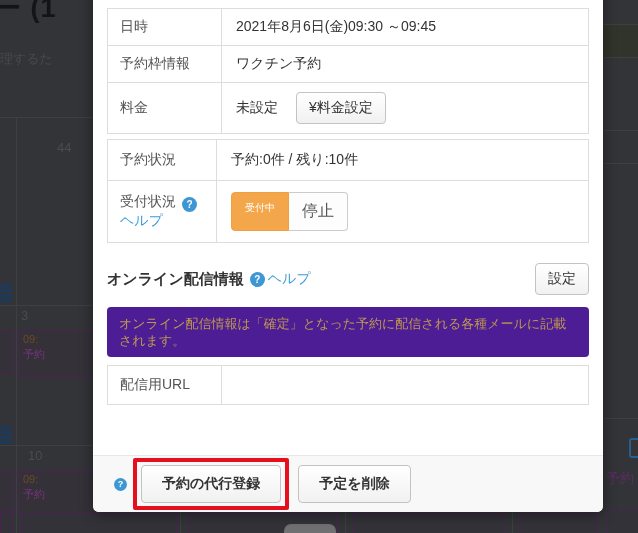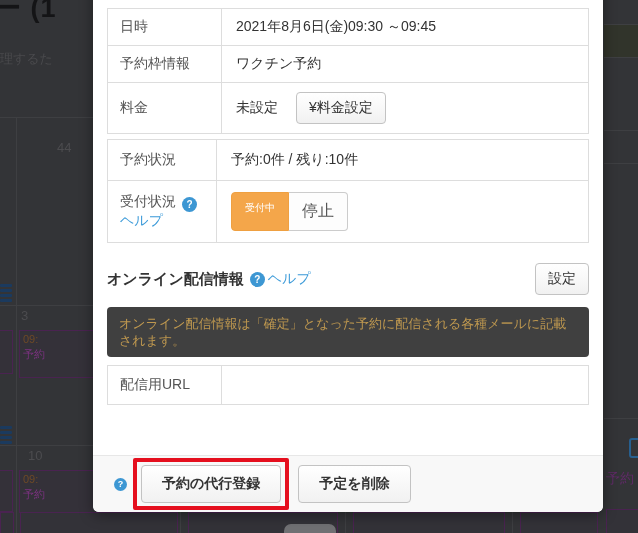--- a/index.html
+++ b/index.html
@@ -57,21 +57,21 @@
     border:1px solid #efa041;border-radius:4px 0 0 4px;cursor:pointer;
   }
   .toggle .off{
     background:#fdfdfd;color:#555;font-size:16px;padding:8px 13px;
     border:1px solid #ccc;border-left:none;border-radius:0 4px 4px 0;cursor:pointer;
   }
   .section-head{margin-top:20px;display:flex;align-items:center;}
   .section-title{font-size:15px;font-weight:bold;color:#333;}
   .section-head .spacer{flex:1;}
   .notice{
-    margin-top:12px;background:#404040;color:#bf984f;font-size:13px;
+    margin-top:12px;background:#4c1d95;color:#bf984f;font-size:13px;
     padding:8px 12px;border-radius:4px;line-height:17px;
   }
   table.urlt{margin-top:8px;}
   table.urlt td.val{height:20px;}
   .footer{
     position:absolute;left:0;right:0;bottom:0;height:57px;
     background:#f8f8f8;border-top:1px solid #e7e7e7;border-radius:0 0 6px 6px;
     display:flex;align-items:center;padding-left:21px;box-sizing:border-box;
   }
   .footer .help-icon{margin:0 6px 0 0;width:13px;height:13px;line-height:13px;font-size:9px;}

